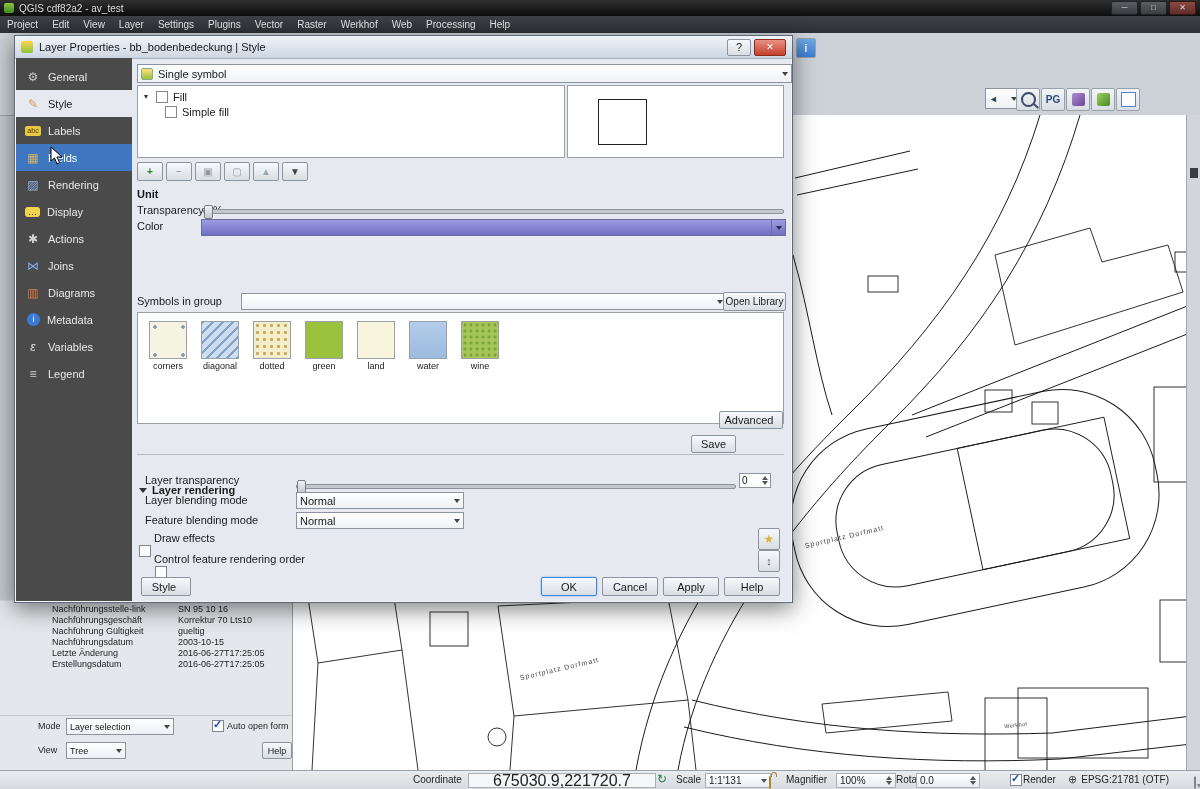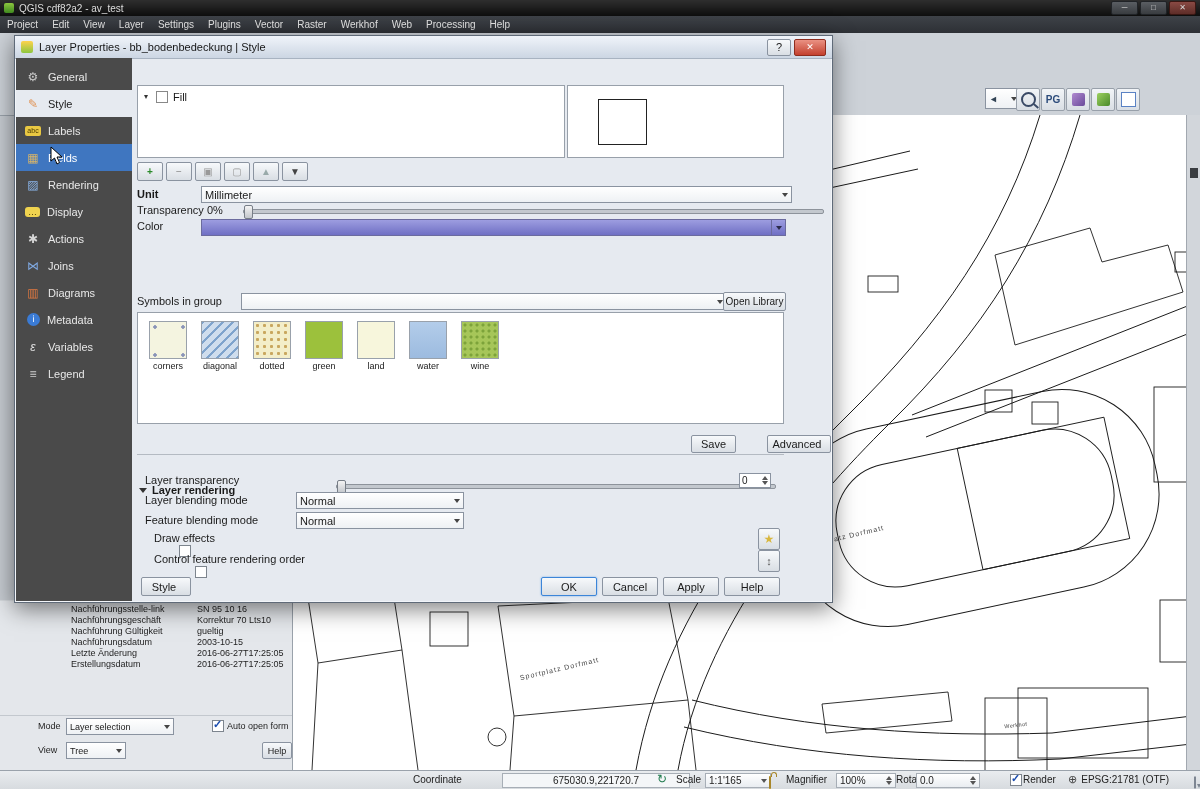--- a/index.html
+++ b/index.html
@@ -43,28 +43,28 @@
   .mtext{fill:#444;font-size:7px;letter-spacing:1.1px;}
   .mtext-sm{fill:#444;font-size:5.5px;letter-spacing:.4px;}
 
   .rstrip{left:1186px;top:115px;width:14px;height:655px;background:#d2d6db;border-left:1px solid #a2a8b0;}
   .dock-ico{left:3px;top:53px;width:8px;height:10px;background:#3a3d41;position:absolute;}
 
   
   .idpanel{left:0;top:600px;width:292px;height:170px;background:#e4e7eb;border-right:1px solid #9aa2ab;
            border-top:1px solid #d6dade;font-size:9px;color:#1e1e1e;}
   .idrow{display:flex;height:11px;align-items:center;}
-  .idrow .k{width:126px;padding-left:71px;flex:none;white-space:nowrap;overflow:hidden;}
+  .idrow .k{width:126px;padding-left:52px;flex:none;white-space:nowrap;overflow:hidden;}
   .idrow .v{white-space:nowrap;}
   .sep{position:absolute;left:0;width:292px;height:1px;background:#c3c8ce;}
 
   
   .statusbar{left:0;top:770px;width:1200px;height:19px;background:linear-gradient(#e9ecef,#d6dade);
              border-top:1px solid #9aa2ab;font-size:10px;color:#222;}
-  .sb-field{background:#f4f6f8;border:1px solid #a7aeb6;display:flex;align-items:center;justify-content:center;font-size:10px;margin-left:34px;}
+  .sb-field{background:#f4f6f8;border:1px solid #a7aeb6;display:flex;align-items:center;justify-content:center;font-size:16px;}
   .sb-combo{background:linear-gradient(#fff,#e9edf1);border:1px solid #a7aeb6;display:flex;align-items:center;font-size:10px;padding:0 3px;}
   .spin-arr{margin-left:auto;display:flex;flex-direction:column;gap:1px;padding-left:3px;}
   .spin-arr i{width:0;height:0;border:3px solid transparent;}
   .spin-arr .up{border-bottom:4px solid #555;border-top:none;}
   .spin-arr .dn{border-top:4px solid #555;border-bottom:none;}
   .lock{width:9px;height:7px;background:#e8c53f;border:1px solid #a8862a;border-radius:1px;position:relative;margin-top:5px;}
   .lock::before{content:"";position:absolute;left:1px;top:-5px;width:4px;height:4px;border:1.5px solid #a8862a;border-bottom:none;border-radius:3px 3px 0 0;}
   .balloon{width:13px;height:10px;background:#fff;border:1px solid #7e8692;border-radius:2px;position:relative;}
   .balloon::after{content:"";position:absolute;left:2px;bottom:-4px;border:4px solid transparent;border-top-color:#7e8692;border-left-width:2px;border-right-width:2px;}
 
@@ -75,21 +75,21 @@
        display:flex;align-items:center;justify-content:center;}
   .btn.focus{border:1px solid #3c85d8;box-shadow:0 0 2px #6fa8e8;}
   .cb{width:10px;height:10px;background:#fff;border:1px solid #7d858e;display:inline-block;position:relative;flex:none;}
   .cb.checked::after{content:"✓";position:absolute;left:0;top:-3px;font-size:11px;color:#1d4fb0;font-weight:bold;}
   .lbl{font-size:11px;color:#1a1a1a;white-space:nowrap;}
   .slider-track{height:3px;background:#c3c8ce;border:1px solid #8d939b;border-radius:2px;position:relative;}
   .slider-handle{position:absolute;top:-5px;width:7px;height:12px;background:linear-gradient(#f4f4f4,#c2c6cb);border:1px solid #777e87;border-radius:2px;}
 
   
   .dialog{left:14px;top:35px;width:777px;height:566px;background:#e6eaf0;border:1px solid #5f6a78;
-          box-shadow:0 6px 22px rgba(0,0,0,.5), inset 0 0 0 1px #f2f5f9;padding-left:40px;}
+          box-shadow:0 6px 22px rgba(0,0,0,.5), inset 0 0 0 1px #f2f5f9;}
   .dlg-title{position:absolute;left:0;top:0;width:100%;height:22px;background:linear-gradient(#f0f4fa,#ccd6e3);
              border-bottom:1px solid #a8b3c1;display:flex;align-items:center;font-size:11px;color:#161616;}
   .dlg-qico{width:12px;height:12px;background:linear-gradient(#ffd24d,#8cc63f);border-radius:2px;margin:0 6px 0 6px;flex:none;}
   .dlg-btns{margin-left:auto;display:flex;gap:3px;margin-right:6px;}
   .dlg-help{width:22px;height:15px;}
   .dlg-close{width:30px;height:15px;background:linear-gradient(#ea9183,#c3402e);border:1px solid #8d2c1e;border-radius:2px;
              color:#fff;display:flex;align-items:center;justify-content:center;}
   .dlg-close::before{content:"✕";font-size:9px;}
 
   .sbar{position:absolute;left:1px;top:22px;width:116px;height:543px;background:#4a4a4a;padding-top:5px;box-sizing:border-box;}
@@ -293,21 +293,21 @@
   </div>
   <div class="a btn" style="left:262px;top:141px;width:28px;height:15px;font-size:9px;">Help</div>
 </div>
 
 <div class="a statusbar">
   <span class="a" style="left:413px;top:3px;">Coordinate</span>
   <div class="a sb-field" style="left:468px;top:2px;width:186px;height:13px;">675030.9,221720.7</div>
   <span class="a" style="left:657px;top:1px;font-size:12px;color:#1f7a4d;">↻</span>
   <span class="a" style="left:676px;top:3px;">Scale</span>
   <div class="a sb-combo" style="left:705px;top:2px;width:58px;height:13px;">
-    <span>1:1'165</span>
+    <span>1:1'131</span>
     <span class="spin-arr">
         <i class="dn"></i>
       </span>
   </div>
   <span class="a lock" style="left:769px;top:3px;"></span>
   <span class="a" style="left:786px;top:3px;">Magnifier</span>
   <div class="a sb-combo" style="left:836px;top:2px;width:52px;height:13px;">
     <span>100%</span>
     <span class="spin-arr">
         <i class="up"></i>
@@ -387,28 +387,37 @@
       <span class="sb-ico ico-variables">ε</span>
       <span>Variables</span>
       </div>
     <div class="sb-item">
       <span class="sb-ico ico-legend">≡</span>
       <span>Legend</span>
       </div>
   </div>
 
   
+  <div class="a combo" style="left:122px;top:28px;width:647px;height:17px;">
+    <span class="ico-sq" style="width:10px;height:10px;background:linear-gradient(#ffe27a,#9cc13c);margin-right:5px;border:1px solid #8a8;"></span>
+    <span>Single symbol</span>
+      <span class="arr"></span>
+  </div>
 
   
   <div class="a panel-white" style="left:122px;top:49px;width:428px;height:73px;padding:3px;">
     <div class="tree-row">
       <span class="tree-exp">▾</span>
       <span class="tree-sq"></span>
       <span>Fill</span>
     </div>
+    <div class="tree-row" style="padding-left:24px;">
+      <span class="tree-sq"></span>
+      <span>Simple fill</span>
+    </div>
   </div>
   <div class="a panel-white" style="left:552px;top:49px;width:217px;height:73px;">
     <div class="a" style="left:30px;top:13px;width:47px;height:44px;border:1px solid #222;background:#fff;"></div>
   </div>
 
   
   <div class="a" style="left:122px;top:126px;display:flex;gap:3px;">
     <div class="btn symtb">
         <span style="color:#2a8a2a;font-weight:bold;">+</span>
       </div>
@@ -424,24 +433,20 @@
     <div class="btn symtb">
         <span style="color:#9aa;">▲</span>
       </div>
     <div class="btn symtb">
         <span style="color:#444;">▼</span>
       </div>
   </div>
 
   
   <span class="a lbl" style="left:122px;top:152px;font-weight:bold;">Unit</span>
-  <div class="a combo" style="left:186px;top:150px;width:583px;height:15px;">
-    <span>Millimeter</span>
-      <span class="arr"></span>
-  </div>
 
   <span class="a lbl" style="left:122px;top:168px;">Transparency 0%</span>
   <div class="a slider-track" style="left:188px;top:173px;width:579px;">
     <span class="slider-handle" style="left:0;"></span>
   </div>
 
   <span class="a lbl" style="left:122px;top:184px;">Color</span>
   <div class="a colorbtn" style="left:186px;top:183px;width:583px;height:15px;">
     <span class="drop">
         <i></i>
@@ -482,21 +487,21 @@
       <span class="swatch sw-water"></span>
       <span class="nm">water</span>
       </div>
     <div class="preset">
       <span class="swatch sw-wine"></span>
       <span class="nm">wine</span>
       </div>
   </div>
 
   <div class="a btn" style="left:676px;top:399px;width:43px;height:16px;">Save</div>
-  <div class="a btn" style="left:704px;top:399px;width:62px;height:16px;gap:4px;margin-left:48px;">
+  <div class="a btn" style="left:704px;top:375px;width:62px;height:16px;gap:4px;">
     <span>Advanced</span>
       <span class="arr"></span>
   </div>
 
   
   <div class="a" style="left:122px;top:418px;width:647px;height:1px;background:#b4bac2;"></div>
   <div class="a sec-title" style="left:124px;top:448px;">
     <span class="tri"></span>
     <span>Layer rendering</span>
   </div>

